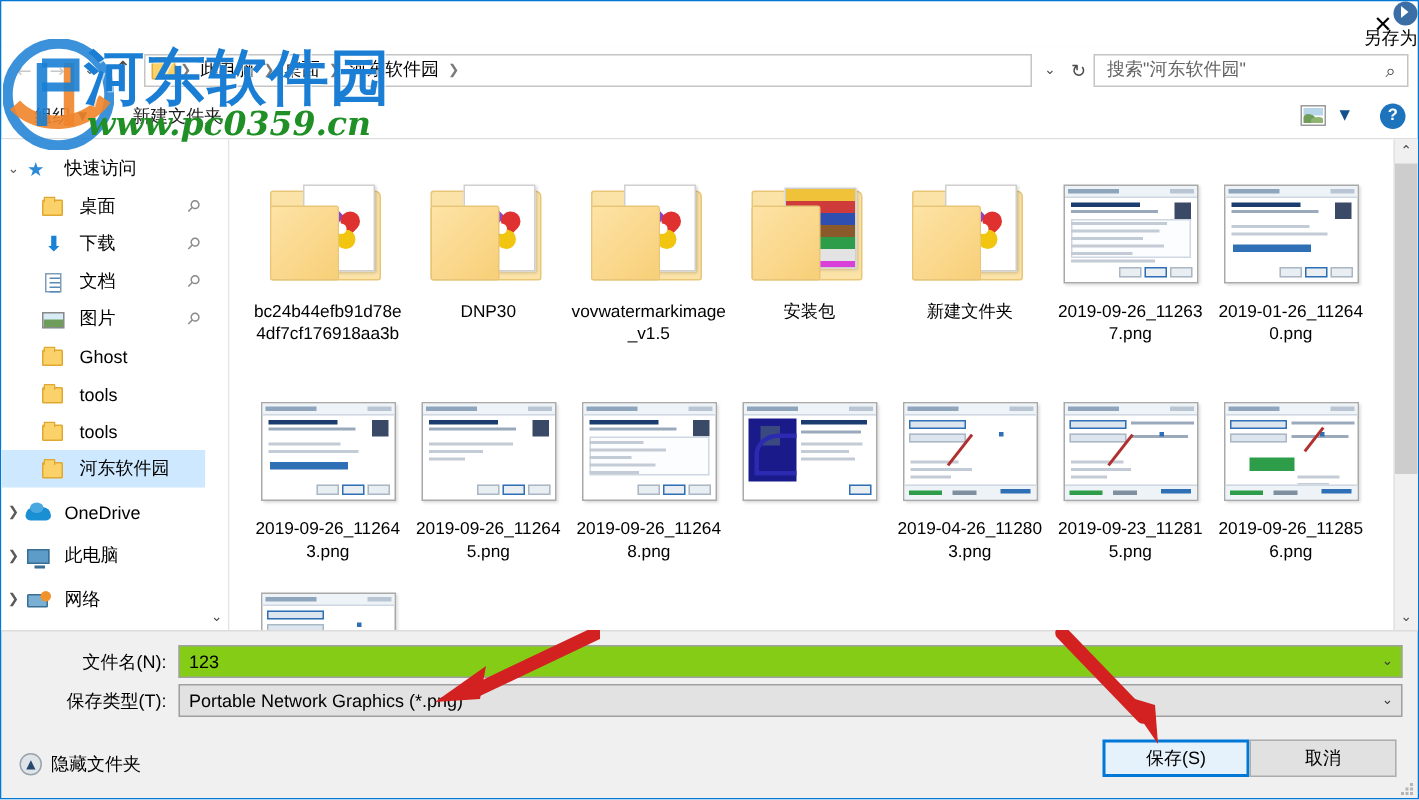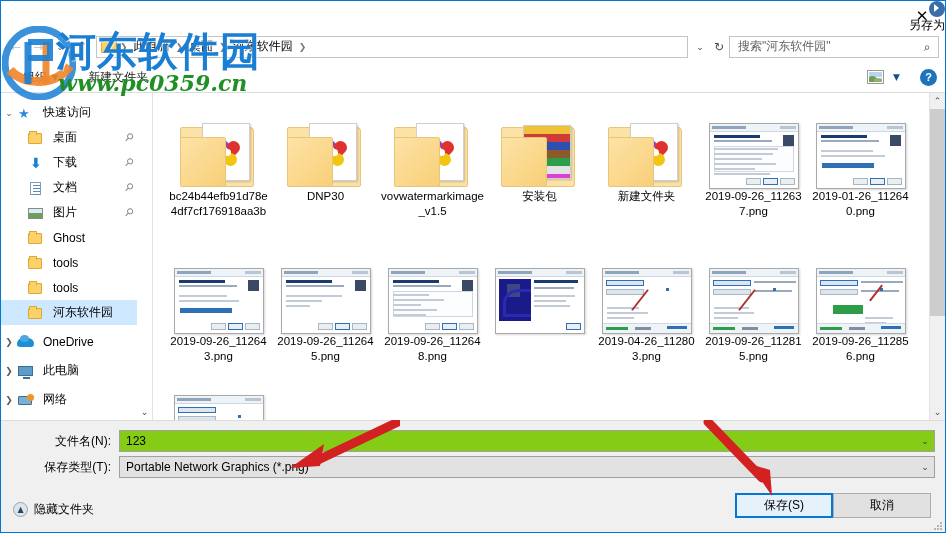--- a/index.html
+++ b/index.html
@@ -226,21 +226,21 @@
   .grid {
     flex:1 1 auto; padding:8px 0 0 12px; overflow:hidden;
     display:flex; flex-wrap:wrap; align-content:flex-start;
   }
   .cell {
     width:107px; height:145px; display:flex; flex-direction:column;
     align-items:center; padding-top:4px;
   }
   .thumb { width:94px; height:84px; display:flex; align-items:flex-end; justify-content:center; }
   .caption {
-    margin-top:0; font-size:11.5px; color:#000; text-align:center;
+    margin-top:12px; font-size:11.5px; color:#000; text-align:center;
     line-height:15px; width:103px; word-break:break-all;
   }
 
   
   .bigfolder { position:relative; width:78px; height:66px; }
   .bf-back {
     position:absolute; left:0; top:4px; width:74px; height:60px;
     background:#fbe3a8; border:1px solid #e8c577; border-radius:2px 4px 2px 2px;
   }
   .bf-sheet {
@@ -879,21 +879,21 @@
                   <i style="width:30%"></i>
               </div>
               <div class="shot-arrow"></div>
               <div class="shot-footer">
                 <i style="left:3px;width:22px;background:#2e9d4a;"></i>
                 <i style="left:32px;width:16px;"></i>
               </div>
               <div class="shot-link"></div>
             </div>
           </div>
-          <div class="caption">2019-09-26_112815.png</div>
+          <div class="caption">2019-09-23_112815.png</div>
         </div>
 
         <div class="cell">
           <div class="thumb">
             <div class="shot">
               <div class="shot-tb"></div>
               <div class="shot-tabrow">
                 <i style="top:0;border-color:#2f6fb5;"></i>
                 <i style="top:9px;"></i>
               </div>

